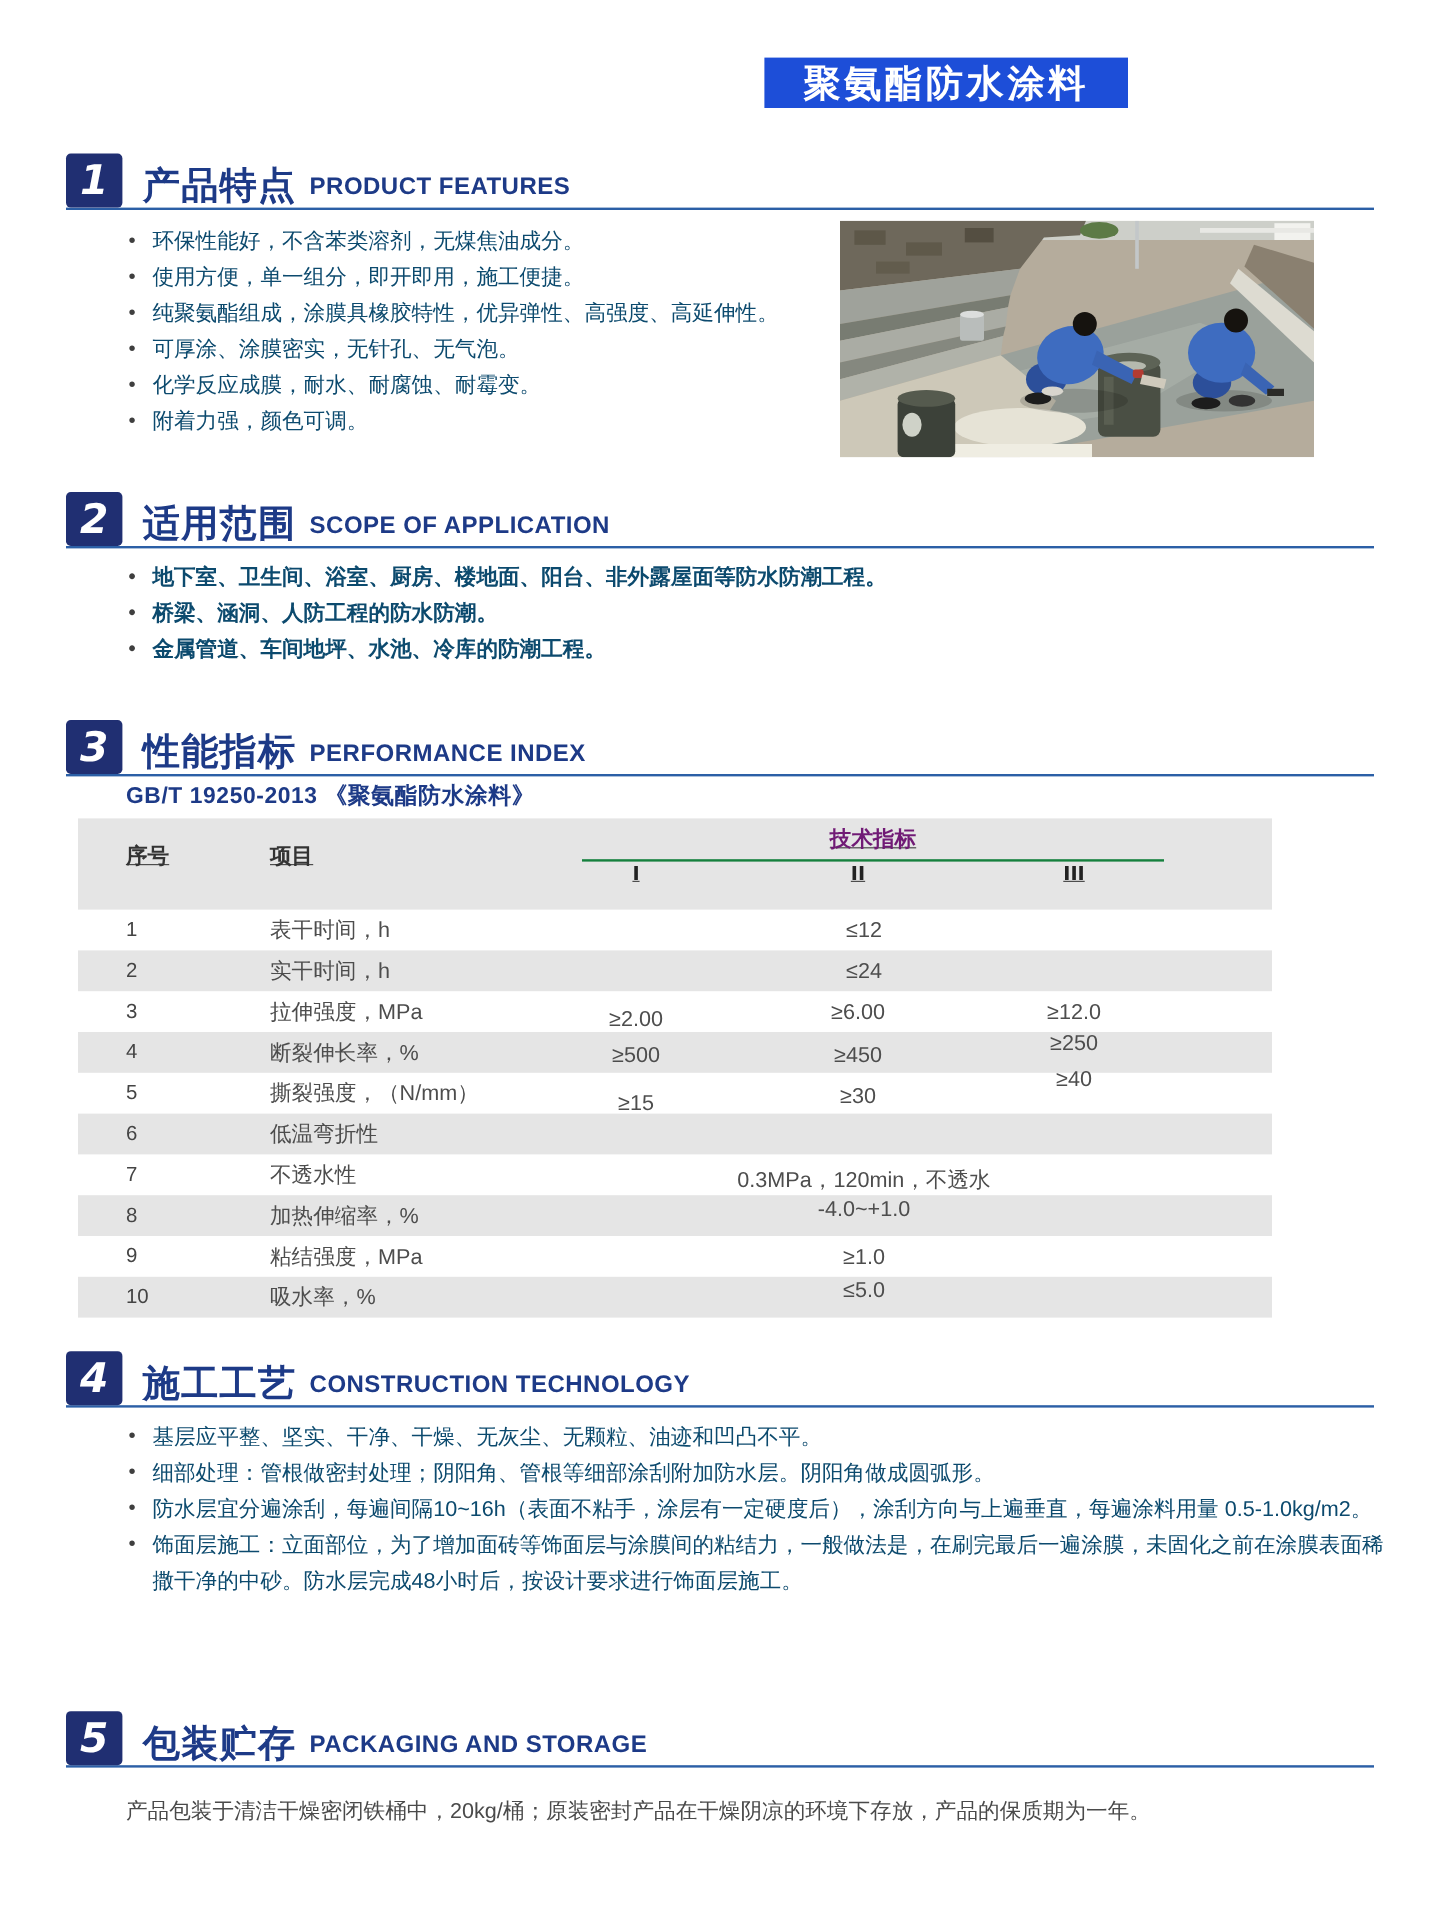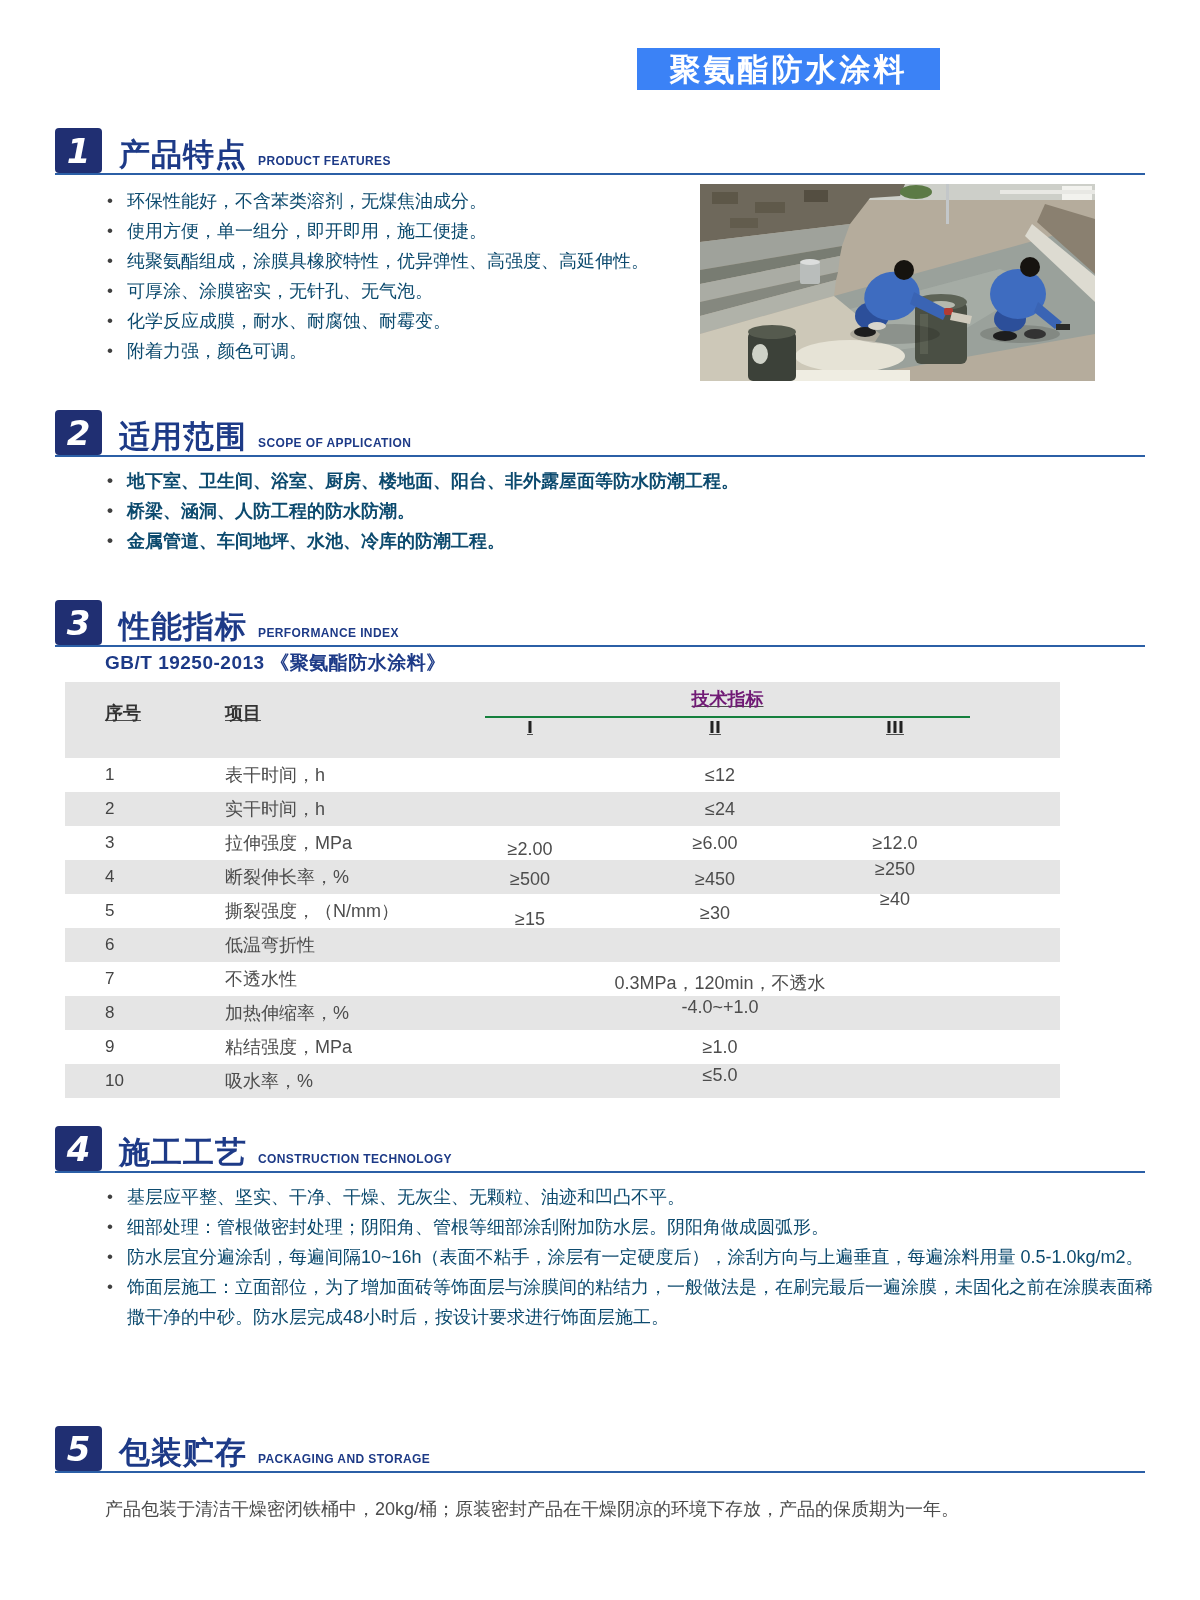--- a/index.html
+++ b/index.html
@@ -4,37 +4,37 @@
 <style>
   html,body{margin:0;padding:0;background:#ffffff;}
   .page{
     position:relative;width:1200px;height:1600px;background:#ffffff;overflow:hidden;
     font-family:"Liberation Sans","DejaVu Sans",sans-serif;color:#4a4a4a;
   }
   .abs{position:absolute;}
 
   
   .banner{
-    left:637px;top:48px;width:303px;height:42px;background:#3b82f6;color:#ffffff;
+    left:637px;top:48px;width:303px;height:42px;background:#1d4ed8;color:#ffffff;
     font-size:31px;font-weight:bold;letter-spacing:3px;text-align:center;line-height:43px;
   }
 
   
   .sec-head{
     left:55px;width:1090px;height:47px;border-bottom:2px solid #2b5fa6;
     display:flex;align-items:flex-end;
   }
   .num-badge{
     width:47px;height:45px;background:#202f72;color:#ffffff;border-radius:4px;
     font-family:"DejaVu Sans","Liberation Sans",sans-serif;
     font-size:34px;font-weight:bold;font-style:italic;
     display:flex;align-items:center;justify-content:center;flex:0 0 auto;
   }
   .title-zh{color:#1d3a87;font-size:31px;font-weight:bold;margin-left:17px;line-height:1;margin-bottom:3px;letter-spacing:1px;}
-  .title-en{color:#1d3a87;font-size:12px;font-weight:bold;margin-left:11px;margin-bottom:5px;letter-spacing:.4px;}
+  .title-en{color:#1d3a87;font-size:20px;font-weight:bold;margin-left:11px;margin-bottom:5px;letter-spacing:.4px;}
 
   
   ul.bullets{list-style:none;margin:0;padding:0;}
   ul.bullets li{
     position:relative;padding-left:22px;font-size:18px;color:#0c4a6e;line-height:30px;
   }
   ul.bullets li::before{
     content:"•";position:absolute;left:2px;top:0;color:#3f3f3f;font-size:17px;
   }
   .bullets-s2 li{line-height:33px;}

